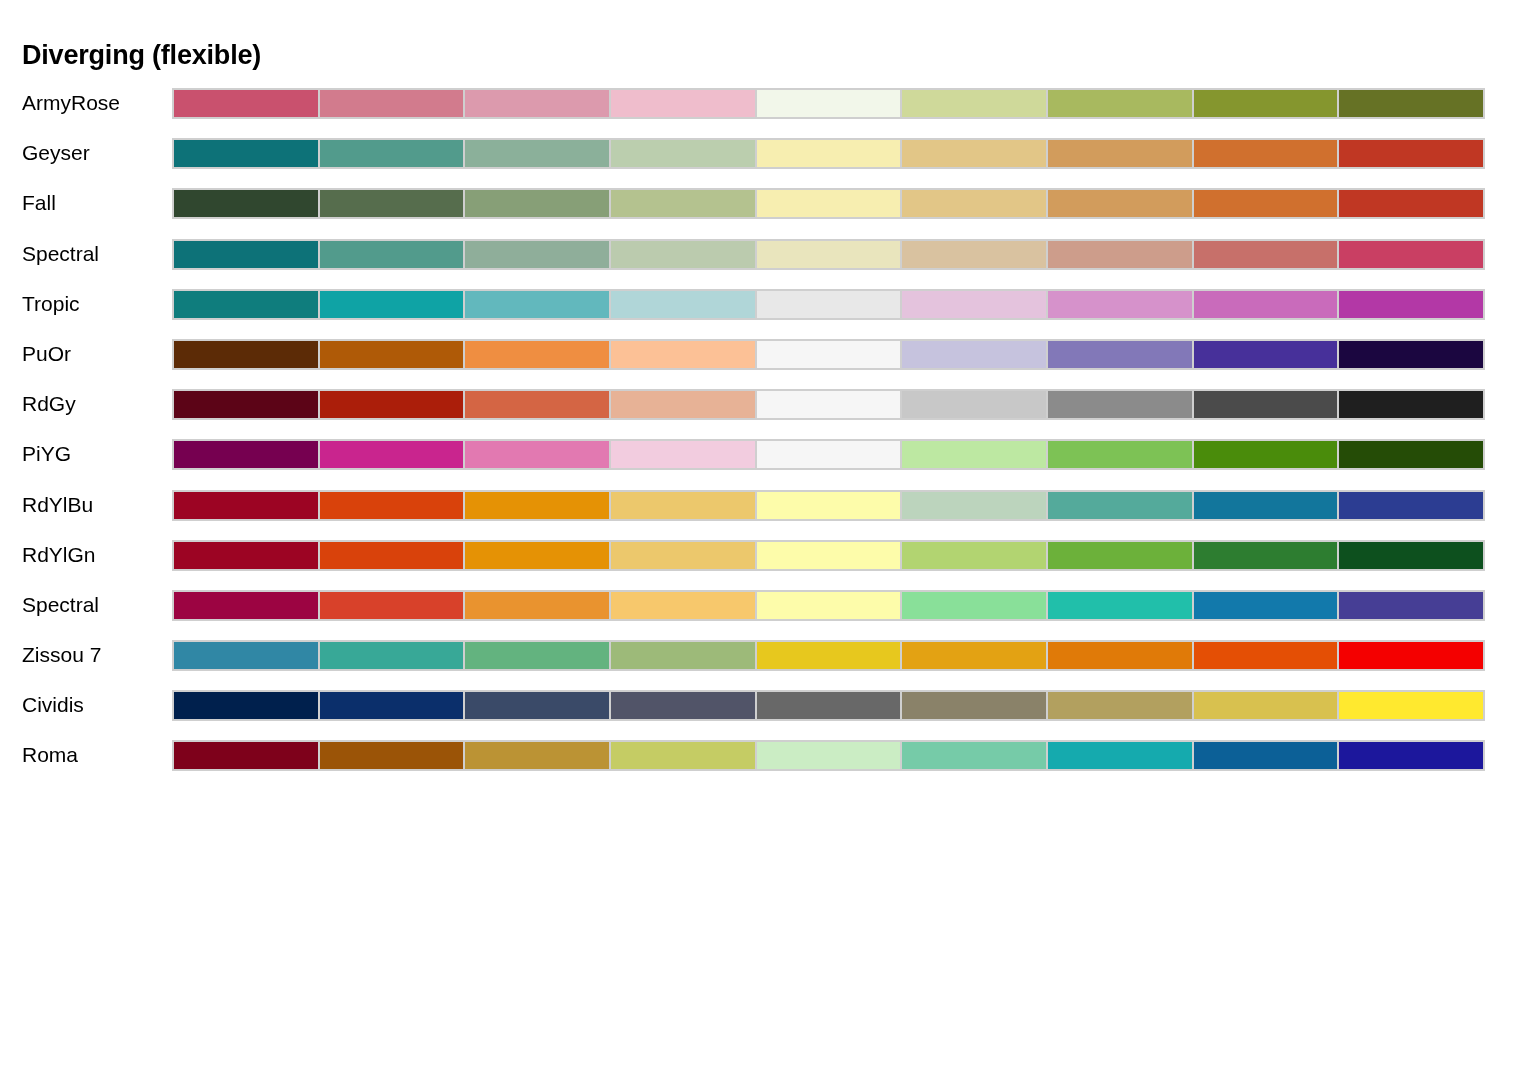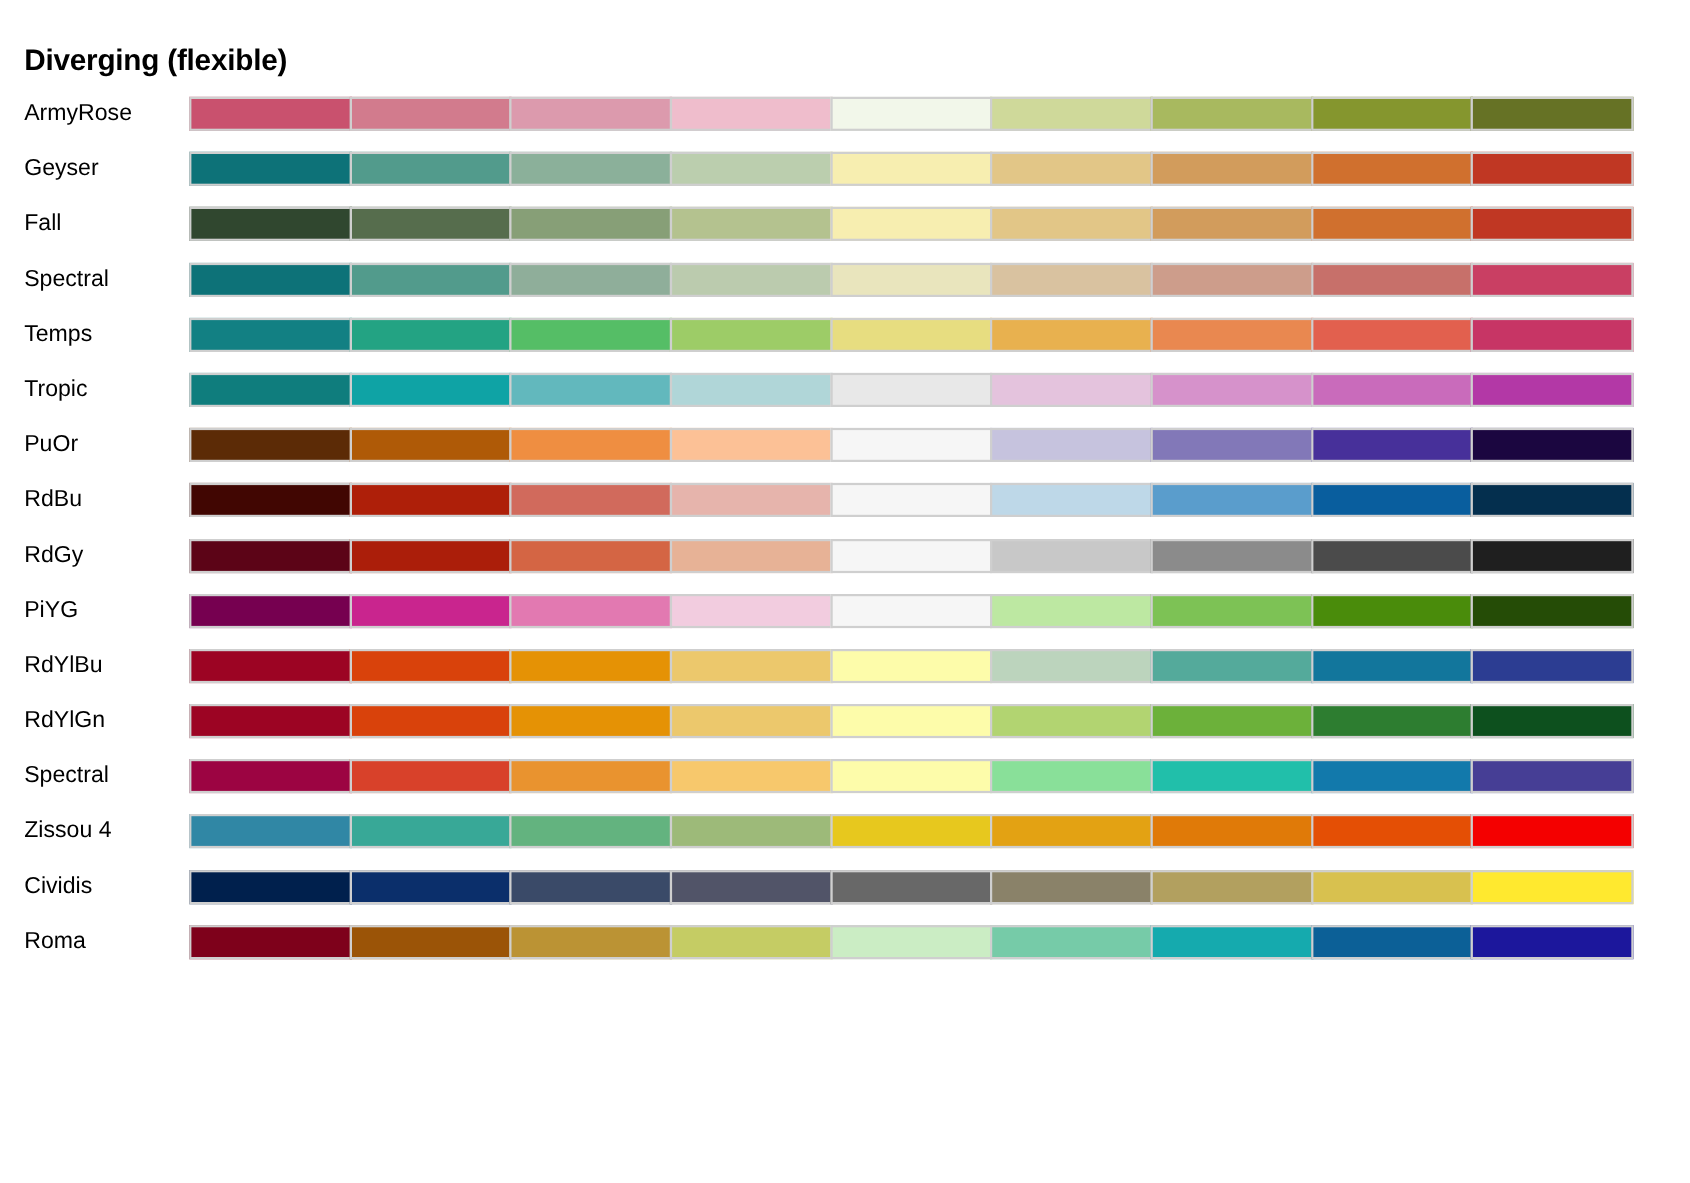--- a/index.html
+++ b/index.html
@@ -130,34 +130,20 @@
           <div class="swatch" title="#8fae9a" style="background-color: rgb(143, 174, 154);"></div>
           <div class="swatch" title="#bbcbae" style="background-color: rgb(187, 203, 174);"></div>
           <div class="swatch" title="#e9e5bd" style="background-color: rgb(233, 229, 189);"></div>
           <div class="swatch" title="#d9c2a0" style="background-color: rgb(217, 194, 160);"></div>
           <div class="swatch" title="#cd9d8b" style="background-color: rgb(205, 157, 139);"></div>
           <div class="swatch" title="#c7706a" style="background-color: rgb(199, 112, 106);"></div>
           <div class="swatch" title="#c93f63" style="background-color: rgb(201, 63, 99);"></div>
         </div>
       </div>
       <div class="palette-row">
-        <div class="palette-label">Temps</div>
-        <div class="swatch-strip">
-          <div class="swatch" title="#128083" style="background-color: rgb(18, 128, 131);"></div>
-          <div class="swatch" title="#23a383" style="background-color: rgb(35, 163, 131);"></div>
-          <div class="swatch" title="#55be66" style="background-color: rgb(85, 190, 102);"></div>
-          <div class="swatch" title="#9dcc67" style="background-color: rgb(157, 204, 103);"></div>
-          <div class="swatch" title="#e7dd80" style="background-color: rgb(231, 221, 128);"></div>
-          <div class="swatch" title="#e8b14f" style="background-color: rgb(232, 177, 79);"></div>
-          <div class="swatch" title="#e98850" style="background-color: rgb(233, 136, 80);"></div>
-          <div class="swatch" title="#e2604e" style="background-color: rgb(226, 96, 78);"></div>
-          <div class="swatch" title="#c73565" style="background-color: rgb(199, 53, 101);"></div>
-        </div>
-      </div>
-      <div class="palette-row">
         <div class="palette-label">Tropic</div>
         <div class="swatch-strip">
           <div class="swatch" title="#0f7d7d" style="background-color: rgb(15, 125, 125);"></div>
           <div class="swatch" title="#0fa3a5" style="background-color: rgb(15, 163, 165);"></div>
           <div class="swatch" title="#62b8bd" style="background-color: rgb(98, 184, 189);"></div>
           <div class="swatch" title="#b0d6d8" style="background-color: rgb(176, 214, 216);"></div>
           <div class="swatch" title="#e8e8e8" style="background-color: rgb(232, 232, 232);"></div>
           <div class="swatch" title="#e4c3dd" style="background-color: rgb(228, 195, 221);"></div>
           <div class="swatch" title="#d692cb" style="background-color: rgb(214, 146, 203);"></div>
           <div class="swatch" title="#c96bbb" style="background-color: rgb(201, 107, 187);"></div>
@@ -172,34 +158,20 @@
           <div class="swatch" title="#ef8e41" style="background-color: rgb(239, 142, 65);"></div>
           <div class="swatch" title="#fcc196" style="background-color: rgb(252, 193, 150);"></div>
           <div class="swatch" title="#f6f6f6" style="background-color: rgb(246, 246, 246);"></div>
           <div class="swatch" title="#c6c3de" style="background-color: rgb(198, 195, 222);"></div>
           <div class="swatch" title="#8278b8" style="background-color: rgb(130, 120, 184);"></div>
           <div class="swatch" title="#47309a" style="background-color: rgb(71, 48, 154);"></div>
           <div class="swatch" title="#1b0640" style="background-color: rgb(27, 6, 64);"></div>
         </div>
       </div>
       <div class="palette-row">
-        <div class="palette-label">RdBu</div>
-        <div class="swatch-strip">
-          <div class="swatch" title="#410602" style="background-color: rgb(65, 6, 2);"></div>
-          <div class="swatch" title="#ae1f09" style="background-color: rgb(174, 31, 9);"></div>
-          <div class="swatch" title="#d16a5c" style="background-color: rgb(209, 106, 92);"></div>
-          <div class="swatch" title="#e6b4ac" style="background-color: rgb(230, 180, 172);"></div>
-          <div class="swatch" title="#f6f6f6" style="background-color: rgb(246, 246, 246);"></div>
-          <div class="swatch" title="#bed8e8" style="background-color: rgb(190, 216, 232);"></div>
-          <div class="swatch" title="#5a9dcc" style="background-color: rgb(90, 157, 204);"></div>
-          <div class="swatch" title="#095e9e" style="background-color: rgb(9, 94, 158);"></div>
-          <div class="swatch" title="#042f4e" style="background-color: rgb(4, 47, 78);"></div>
-        </div>
-      </div>
-      <div class="palette-row">
         <div class="palette-label">RdGy</div>
         <div class="swatch-strip">
           <div class="swatch" title="#5c0417" style="background-color: rgb(92, 4, 23);"></div>
           <div class="swatch" title="#ab1e0a" style="background-color: rgb(171, 30, 10);"></div>
           <div class="swatch" title="#d46544" style="background-color: rgb(212, 101, 68);"></div>
           <div class="swatch" title="#e7b296" style="background-color: rgb(231, 178, 150);"></div>
           <div class="swatch" title="#f6f6f6" style="background-color: rgb(246, 246, 246);"></div>
           <div class="swatch" title="#c8c8c8" style="background-color: rgb(200, 200, 200);"></div>
           <div class="swatch" title="#8b8b8b" style="background-color: rgb(139, 139, 139);"></div>
           <div class="swatch" title="#4b4b4b" style="background-color: rgb(75, 75, 75);"></div>
@@ -256,21 +228,21 @@
           <div class="swatch" title="#e9932f" style="background-color: rgb(233, 147, 47);"></div>
           <div class="swatch" title="#f7c86c" style="background-color: rgb(247, 200, 108);"></div>
           <div class="swatch" title="#fdfcaa" style="background-color: rgb(253, 252, 170);"></div>
           <div class="swatch" title="#89e099" style="background-color: rgb(137, 224, 153);"></div>
           <div class="swatch" title="#21bfaa" style="background-color: rgb(33, 191, 170);"></div>
           <div class="swatch" title="#1279ab" style="background-color: rgb(18, 121, 171);"></div>
           <div class="swatch" title="#463e95" style="background-color: rgb(70, 62, 149);"></div>
         </div>
       </div>
       <div class="palette-row">
-        <div class="palette-label">Zissou 4</div>
+        <div class="palette-label">Zissou 7</div>
         <div class="swatch-strip">
           <div class="swatch" title="#3087a5" style="background-color: rgb(48, 135, 165);"></div>
           <div class="swatch" title="#38a897" style="background-color: rgb(56, 168, 151);"></div>
           <div class="swatch" title="#63b37f" style="background-color: rgb(99, 179, 127);"></div>
           <div class="swatch" title="#9dba79" style="background-color: rgb(157, 186, 121);"></div>
           <div class="swatch" title="#e7c81e" style="background-color: rgb(231, 200, 30);"></div>
           <div class="swatch" title="#e3a213" style="background-color: rgb(227, 162, 19);"></div>
           <div class="swatch" title="#e07a08" style="background-color: rgb(224, 122, 8);"></div>
           <div class="swatch" title="#e44f05" style="background-color: rgb(228, 79, 5);"></div>
           <div class="swatch" title="#f40000" style="background-color: rgb(244, 0, 0);"></div>

